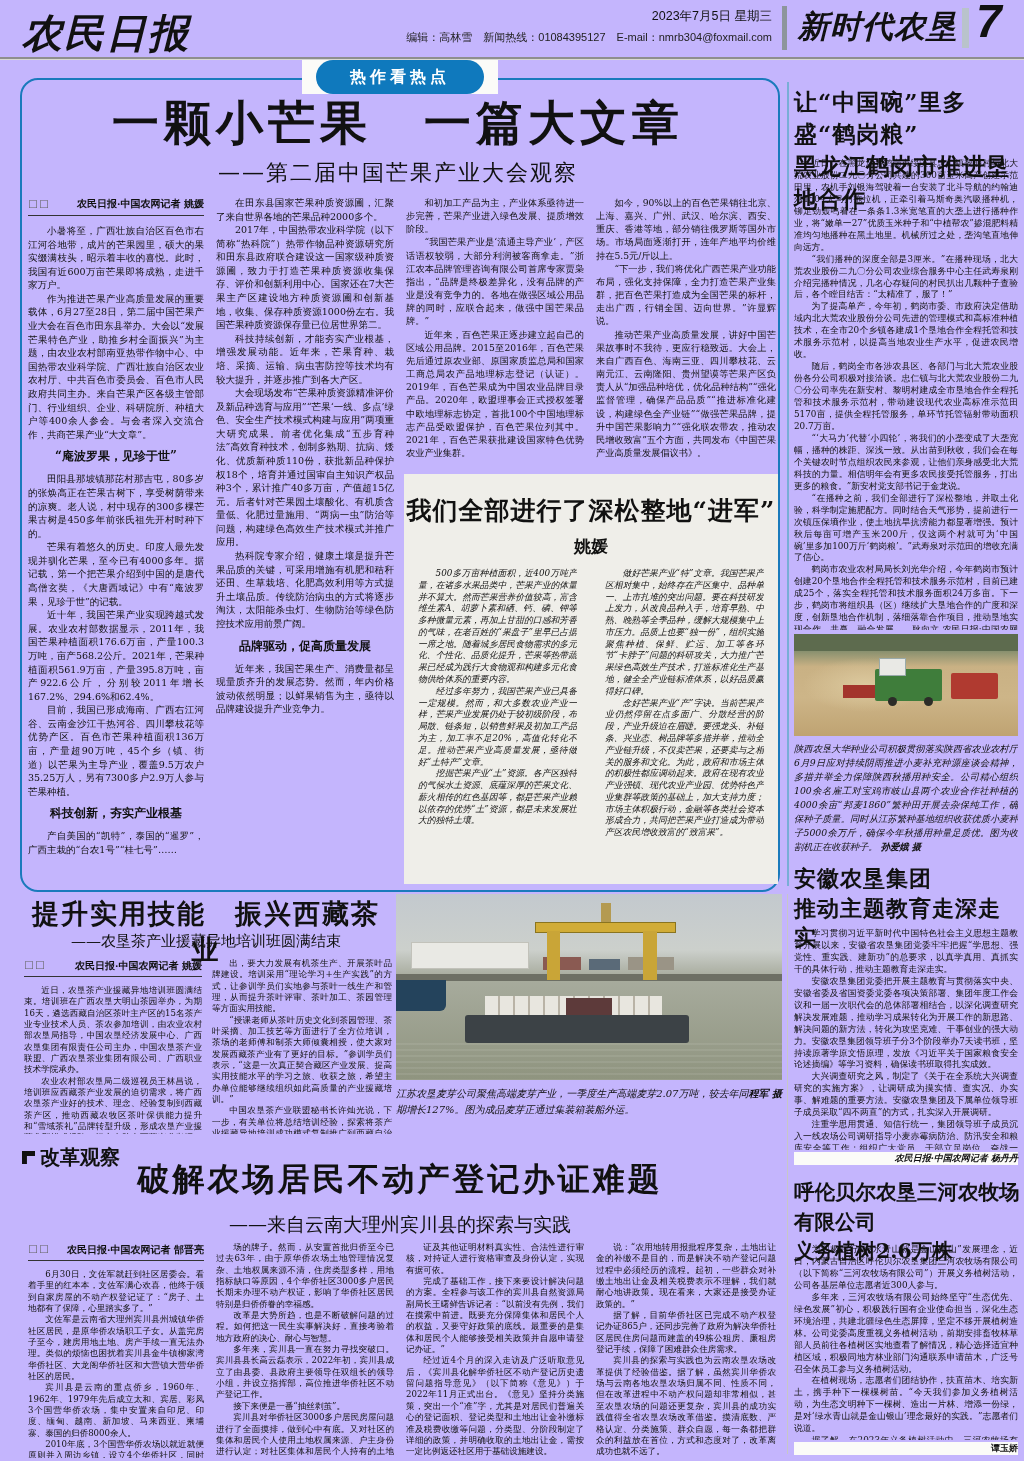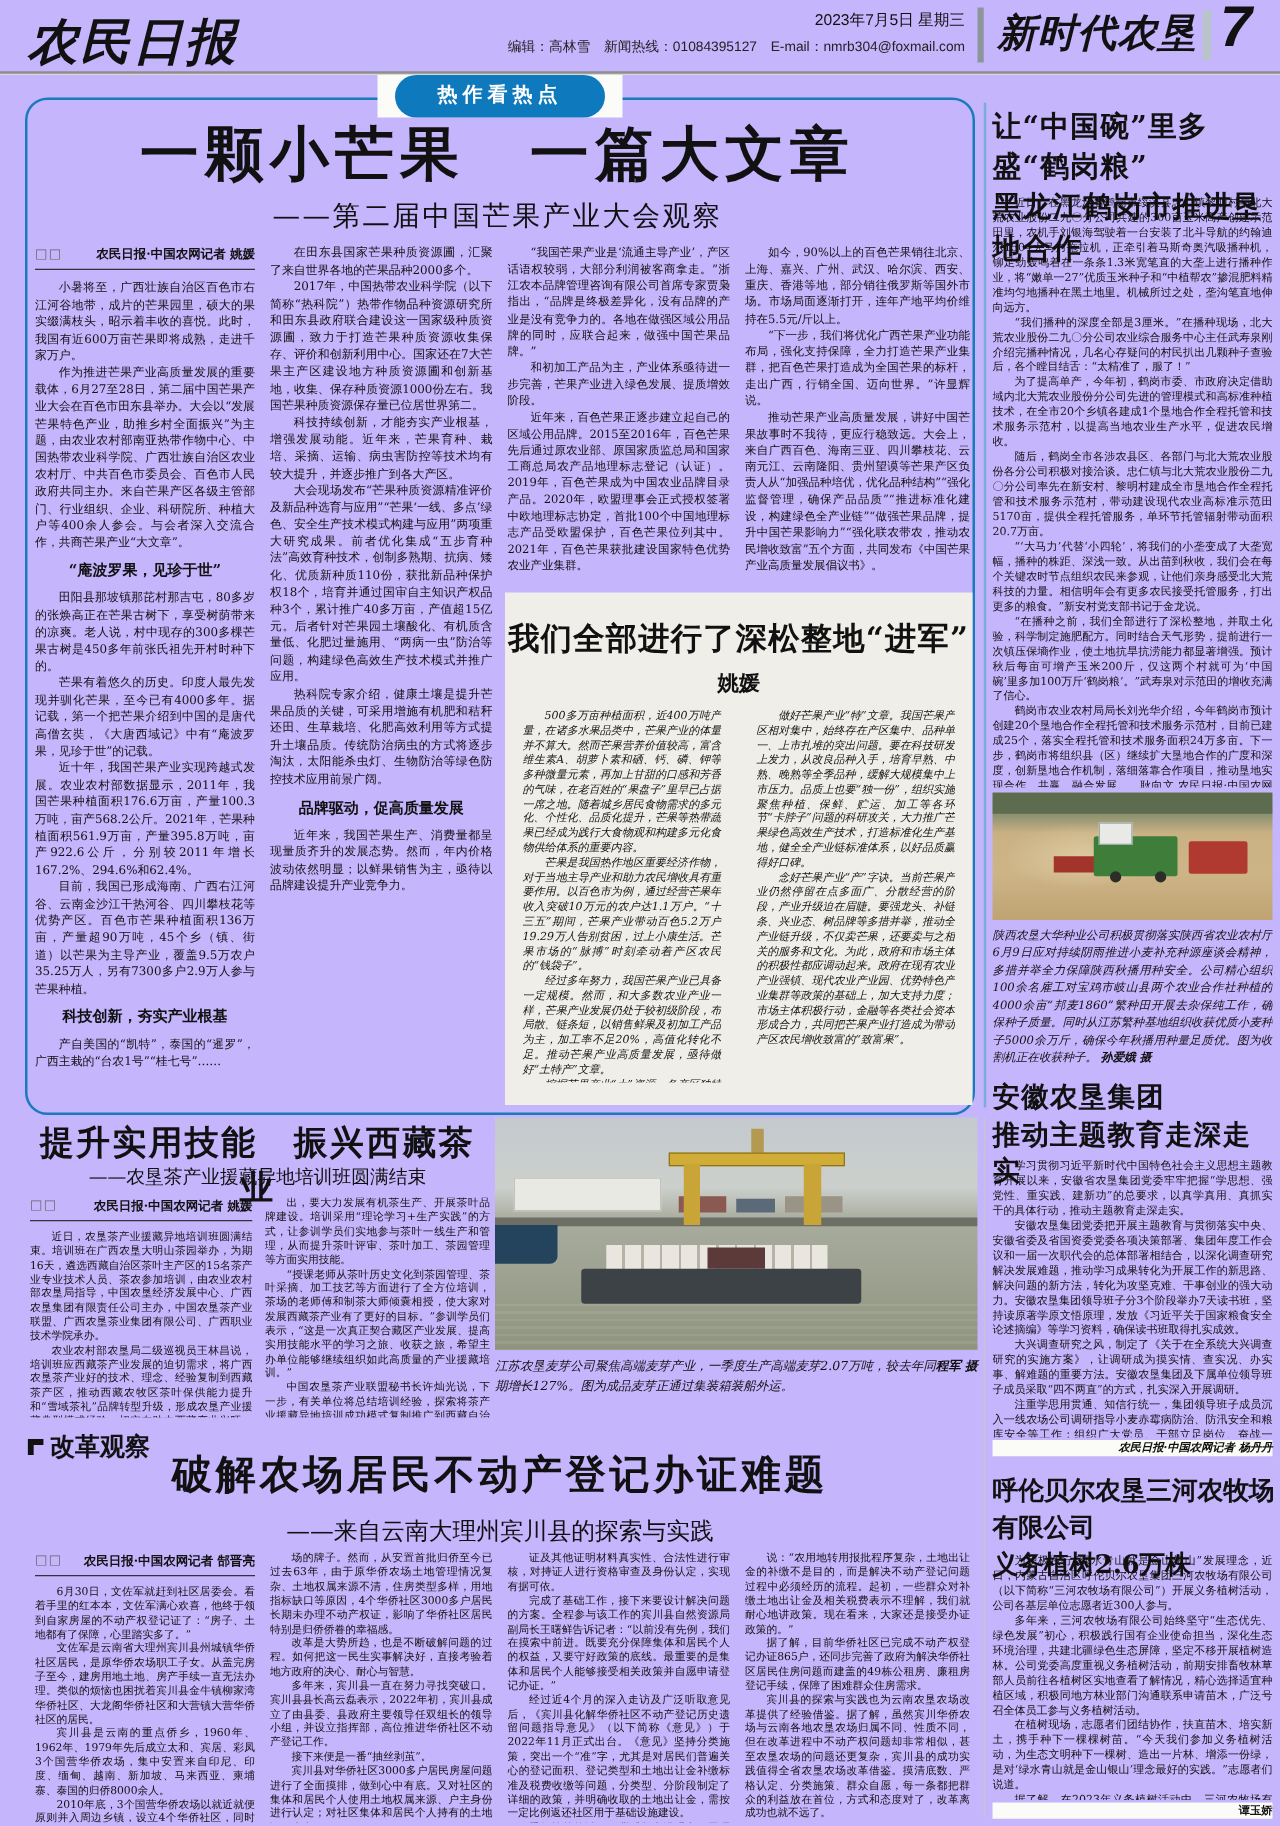--- a/index.html
+++ b/index.html
@@ -155,37 +155,36 @@
         <p>大会现场发布“芒果种质资源精准评价及新品种选育与应用”“芒果‘一线、多点’绿色、安全生产技术模式构建与应用”两项重大研究成果。前者优化集成“五步育种法”高效育种技术，创制多熟期、抗病、矮化、优质新种质110份，获批新品种保护权18个，培育并通过国审自主知识产权品种3个，累计推广40多万亩，产值超15亿元。后者针对芒果园土壤酸化、有机质含量低、化肥过量施用、“两病一虫”防治等问题，构建绿色高效生产技术模式并推广应用。</p>
         <p>热科院专家介绍，健康土壤是提升芒果品质的关键，可采用增施有机肥和秸秆还田、生草栽培、化肥高效利用等方式提升土壤品质。传统防治病虫的方式将逐步淘汰，太阳能杀虫灯、生物防治等绿色防控技术应用前景广阔。</p>
       </div>
     <div class="subhead">品牌驱动，促高质量发展</div>
     <div>
         <p>近年来，我国芒果生产、消费量都呈现量质齐升的发展态势。然而，年内价格波动依然明显；以鲜果销售为主，亟待以品牌建设提升产业竞争力。</p>
       </div>
   </div>
 
   <div class="abs bt c3">
+      <p>和初加工产品为主，产业体系亟待进一步完善，芒果产业进入绿色发展、提质增效阶段。</p>
       <p>“我国芒果产业是‘流通主导产业’，产区话语权较弱，大部分利润被客商拿走。”浙江农本品牌管理咨询有限公司首席专家贾枭指出，“品牌是终极差异化，没有品牌的产业是没有竞争力的。各地在做强区域公用品牌的同时，应联合起来，做强中国芒果品牌。”</p>
-      <p>和初加工产品为主，产业体系亟待进一步完善，芒果产业进入绿色发展、提质增效阶段。</p>
       <p>近年来，百色芒果正逐步建立起自己的区域公用品牌。2015至2016年，百色芒果先后通过原农业部、原国家质监总局和国家工商总局农产品地理标志登记（认证）。2019年，百色芒果成为中国农业品牌目录产品。2020年，欧盟理事会正式授权签署中欧地理标志协定，首批100个中国地理标志产品受欧盟保护，百色芒果位列其中。2021年，百色芒果获批建设国家特色优势农业产业集群。</p>
     </div>
   <div class="abs bt c4">
       <p>如今，90%以上的百色芒果销往北京、上海、嘉兴、广州、武汉、哈尔滨、西安、重庆、香港等地，部分销往俄罗斯等国外市场。市场局面逐渐打开，连年产地平均价维持在5.5元/斤以上。</p>
       <p>“下一步，我们将优化广西芒果产业功能布局，强化支持保障，全力打造芒果产业集群，把百色芒果打造成为全国芒果的标杆，走出广西，行销全国、迈向世界。”许显辉说。</p>
       <p>推动芒果产业高质量发展，讲好中国芒果故事时不我待，更应行稳致远。大会上，来自广西百色、海南三亚、四川攀枝花、云南元江、云南隆阳、贵州望谟等芒果产区负责人从“加强品种培优，优化品种结构”“强化监督管理，确保产品品质”“推进标准化建设，构建绿色全产业链”“做强芒果品牌，提升中国芒果影响力”“强化联农带农，推动农民增收致富”五个方面，共同发布《中国芒果产业高质量发展倡议书》。</p>
     </div>
 
   <div class="abs graybox">
     <div class="gb-title">我们全部进行了深松整地“进军”</div>
     <div class="gb-author">姚媛</div>
     <div class="gb-cols">
       <div class="gb-col">
           <p>500多万亩种植面积，近400万吨产量，在诸多水果品类中，芒果产业的体量并不算大。然而芒果营养价值较高，富含维生素A、胡萝卜素和硒、钙、磷、钾等多种微量元素，再加上甘甜的口感和芳香的气味，在老百姓的“果盘子”里早已占据一席之地。随着城乡居民食物需求的多元化、个性化、品质化提升，芒果等热带蔬果已经成为践行大食物观和构建多元化食物供给体系的重要内容。</p>
-          <p>芒果是我国热作地区重要经济作物，对于当地主导产业和助力农民增收具有重要作用。以百色市为例，通过经营芒果年收入突破10万元的农户达1.1万户。“十三五”期间，芒果产业带动百色5.2万户19.29万人告别贫困，过上小康生活。芒果市场的“脉搏”时刻牵动着产区农民的“钱袋子”。</p>
           <p>经过多年努力，我国芒果产业已具备一定规模。然而，和大多数农业产业一样，芒果产业发展仍处于较初级阶段，布局散、链条短，以销售鲜果及初加工产品为主，加工率不足20%，高值化转化不足。推动芒果产业高质量发展，亟待做好“土特产”文章。</p>
           <p>挖掘芒果产业“土”资源。各产区独特的气候水土资源、底蕴深厚的芒果文化、薪火相传的红色基因等，都是芒果产业赖以依存的优势“土”资源，都是未来发展壮大的独特土壤。</p>
         </div>
       <div class="gb-col">
           <p>做好芒果产业“特”文章。我国芒果产区相对集中，始终存在产区集中、品种单一、上市扎堆的突出问题。要在科技研发上发力，从改良品种入手，培育早熟、中熟、晚熟等全季品种，缓解大规模集中上市压力。品质上也要“独一份”，组织实施聚焦种植、保鲜、贮运、加工等各环节“卡脖子”问题的科研攻关，大力推广芒果绿色高效生产技术，打造标准化生产基地，健全全产业链标准体系，以好品质赢得好口碑。</p>
           <p>念好芒果产业“产”字诀。当前芒果产业仍然停留在点多面广、分散经营的阶段，产业升级迫在眉睫。要强龙头、补链条、兴业态、树品牌等多措并举，推动全产业链升级，不仅卖芒果，还要卖与之相关的服务和文化。为此，政府和市场主体的积极性都应调动起来。政府在现有农业产业强镇、现代农业产业园、优势特色产业集群等政策的基础上，加大支持力度；市场主体积极行动，金融等各类社会资本形成合力，共同把芒果产业打造成为带动产区农民增收致富的“致富果”。</p>
         </div>
     </div>
   </div>
 

